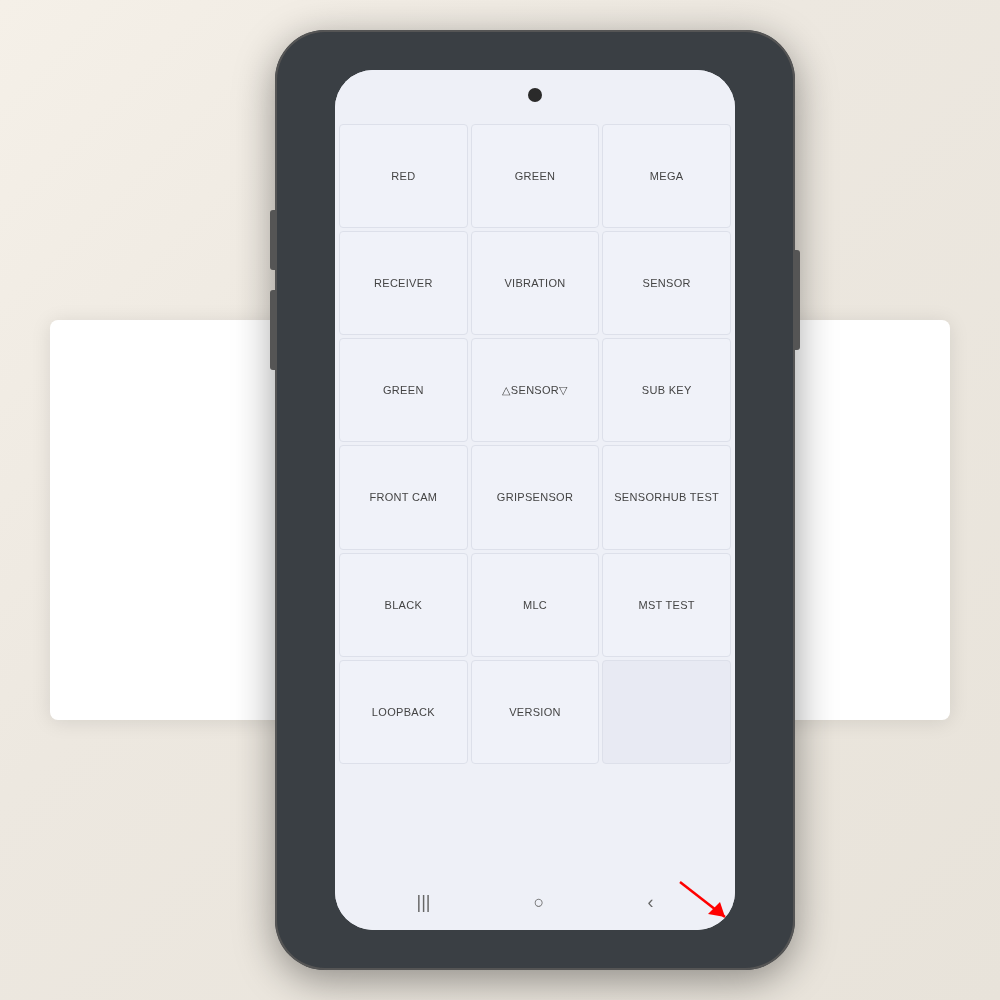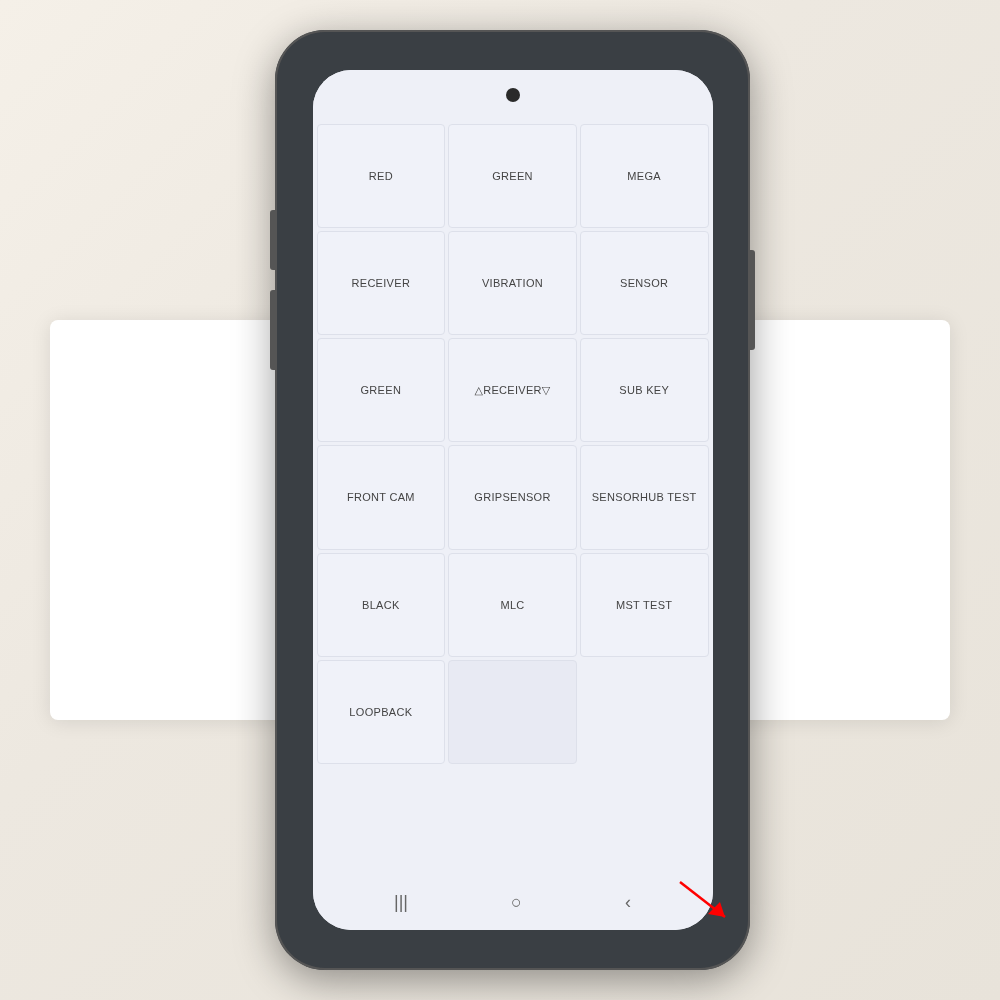--- a/index.html
+++ b/index.html
@@ -31,21 +31,21 @@
       background: #ffffff;
       border-radius: 8px;
       box-shadow: 0 2px 20px rgba(0,0,0,0.1);
     }
 
     
     .phone {
       position: absolute;
       left: 275px;
       top: 30px;
-      width: 475px;
+      width: 520px;
       height: 940px;
       background: #3a3f44;
       border-radius: 50px;
       box-shadow: 0 10px 40px rgba(0,0,0,0.4), inset 0 0 0 2px #555;
       display: flex;
       flex-direction: column;
       align-items: center;
       justify-content: center;
     }
 
@@ -204,21 +204,21 @@
           <span>VIBRATION</span>
         </div>
 
         <div class="grid-cell">
           <span>SENSOR</span>
         </div>
         <div class="grid-cell">
           <span>GREEN</span>
         </div>
         <div class="grid-cell">
-          <span>△RECEIVER▽</span>
+          <span>△SENSOR▽</span>
         </div>
 
         <div class="grid-cell">
           <span>SUB KEY</span>
         </div>
         <div class="grid-cell">
           <span>FRONT CAM</span>
         </div>
         <div class="grid-cell">
           <span>GRIPSENSOR</span>
@@ -234,20 +234,23 @@
         <div class="grid-cell">
           <span>MLC</span>
         </div>
         <div class="grid-cell">
           <span>MST TEST</span>
         </div>
         <div class="grid-cell">
           <span>LOOPBACK</span>
         </div>
 
+        <div class="grid-cell">
+          <span>VERSION</span>
+        </div>
         <div class="grid-cell empty">
         </div>
       </div>
 
       <div class="nav-bar">
         <span class="nav-icon">|||</span>
         <span class="nav-icon">○</span>
         <span class="nav-icon">‹</span>
       </div>
     </div>

